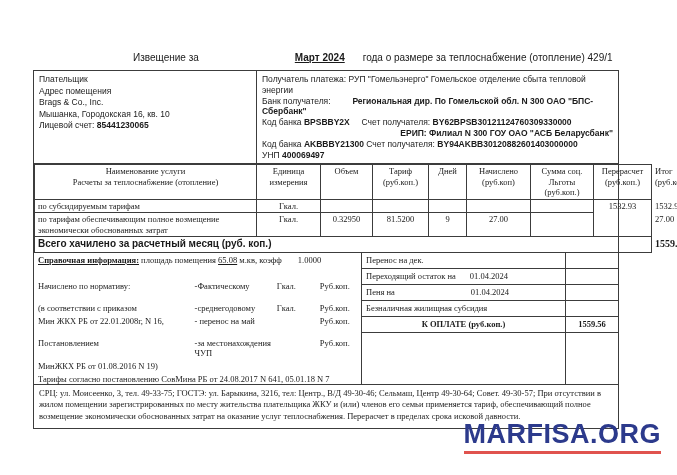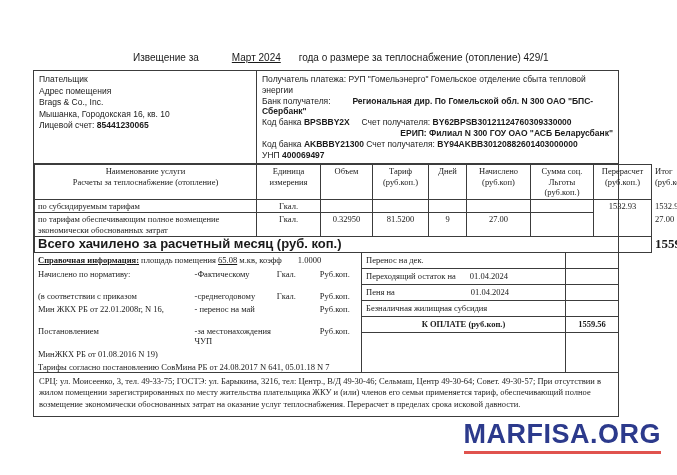--- a/index.html
+++ b/index.html
@@ -4,50 +4,50 @@
 <style>
   * { margin:0; padding:0; box-sizing:border-box; }
   html,body { width:677px; height:475px; background:#ffffff; }
   body { font-family:"Liberation Serif", serif; color:#1a1a1a; position:relative; overflow:hidden; }
 
   .page { position:absolute; inset:0; background:#fff; }
 
   
   .title-line { position:absolute; left:133px; top:52px; width:520px;
     font-family:"Liberation Sans", sans-serif; font-size:10px; display:flex; align-items:baseline; }
-  .title-period { font-weight:normal; text-decoration:underline; margin-left:33px; margin-right:18px; }
+  .title-period { font-weight:bold; text-decoration:underline; margin-left:96px; margin-right:18px; }
 
   
   .doc { position:absolute; left:33px; top:70px; width:586px; border:1px solid #3c3c3c; background:#fff; }
 
   
   .top-section { display:flex; min-height:64px; border-bottom:1px solid #3c3c3c; }
   .payer { width:223px; border-right:1px solid #3c3c3c; padding:3px 5px;
     font-family:"Liberation Sans", sans-serif; font-size:8.5px; line-height:11.5px; }
   .recipient { flex:1; padding:3px 5px; font-family:"Liberation Sans", sans-serif; font-size:8.5px; line-height:10.8px; }
   .b { font-weight:bold; }
   .erip-line { padding-left:72px; font-weight:bold;text-align:right; }
   .lbl-sp { display:inline-block; min-width:88px; }
 
   
   table.charges { width:100%; border-collapse:collapse; table-layout:fixed; font-size:8.5px; }
   table.charges th, table.charges td { border:1px solid #3c3c3c; padding:1px 3px; vertical-align:top; }
   table.charges th { font-weight:normal; text-align:center; line-height:10.5px; }
   table.charges td { text-align:center; line-height:10.5px; }
   table.charges td.name { text-align:left; }
   table.charges .head-l1 { display:block; }
-  tr.total-row td { font-family:"Liberation Sans", sans-serif; font-weight:bold; text-align:left; font-size:13px; padding:2px 3px;margin-top:24px; }
+  tr.total-row td { font-family:"Liberation Sans", sans-serif; font-weight:bold; text-align:left; font-size:10px; padding:2px 3px;margin-top:24px; }
   tr.total-row td.tval { text-align:center; font-family:"Liberation Serif", serif; }
 
   
   .middle { display:flex; min-height:88px; border-top:none; }
   .info-left { width:327px; padding:2px 4px 0 4px; font-size:8.5px; line-height:10px; }
   .info-title { font-weight:bold; text-decoration:underline; }
   .u { text-decoration:underline; }
-  .info-line1 { display:flex; align-items:baseline; margin-bottom:4px; }
+  .info-line1 { display:flex; align-items:baseline; margin-bottom:16px; }
   .coeff { margin-left:16px; }
   .irow { display:flex; margin-bottom:3px; }
   .ic1 { width:160px; }
   .ic2 { width:84px; }
   .ic3 { width:44px; }
   .ic4 { width:38px; }
   .gap8 { height:9px; }
   .tariff-note { margin-top:3px; white-space:nowrap; }
 
   .summary { flex:1; border-left:1px solid #3c3c3c; display:flex; flex-direction:column; font-size:8.5px; }

